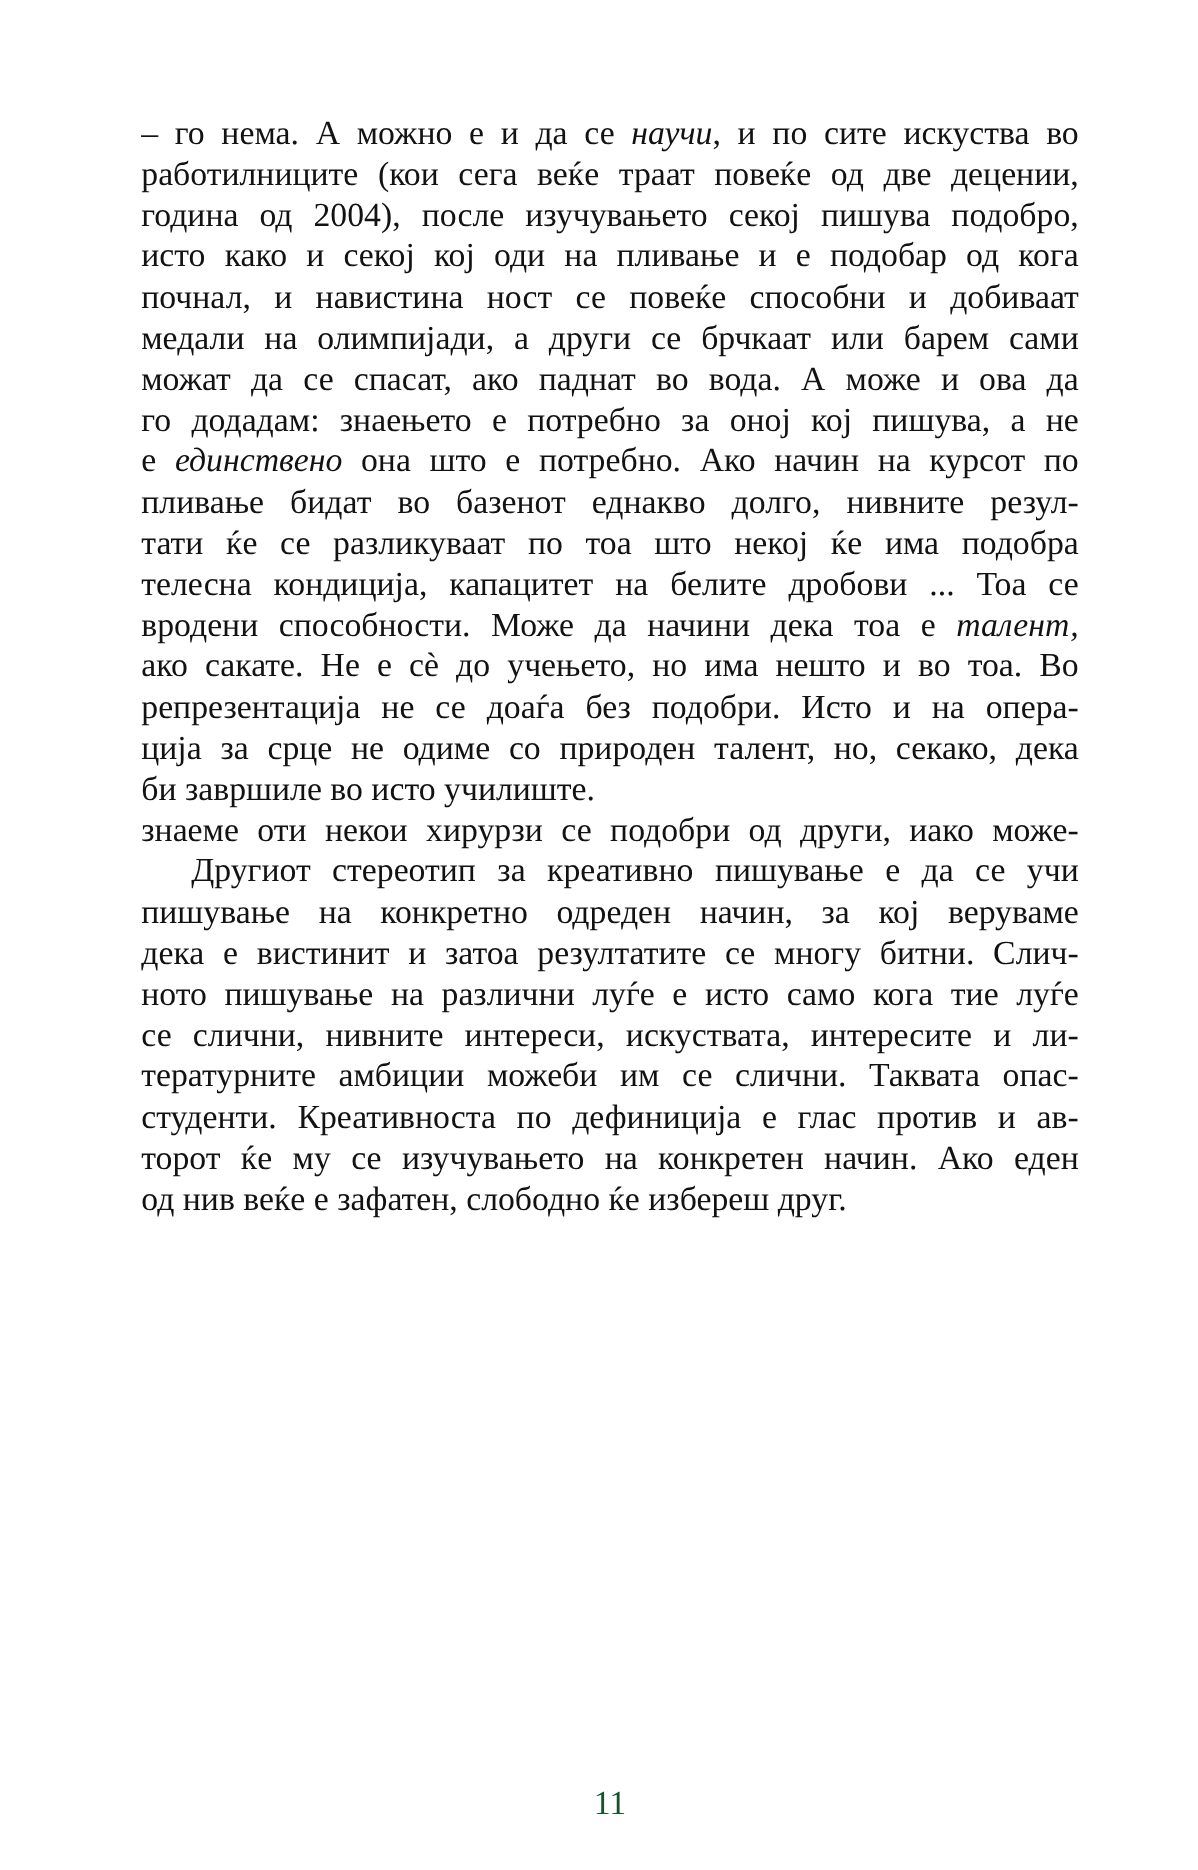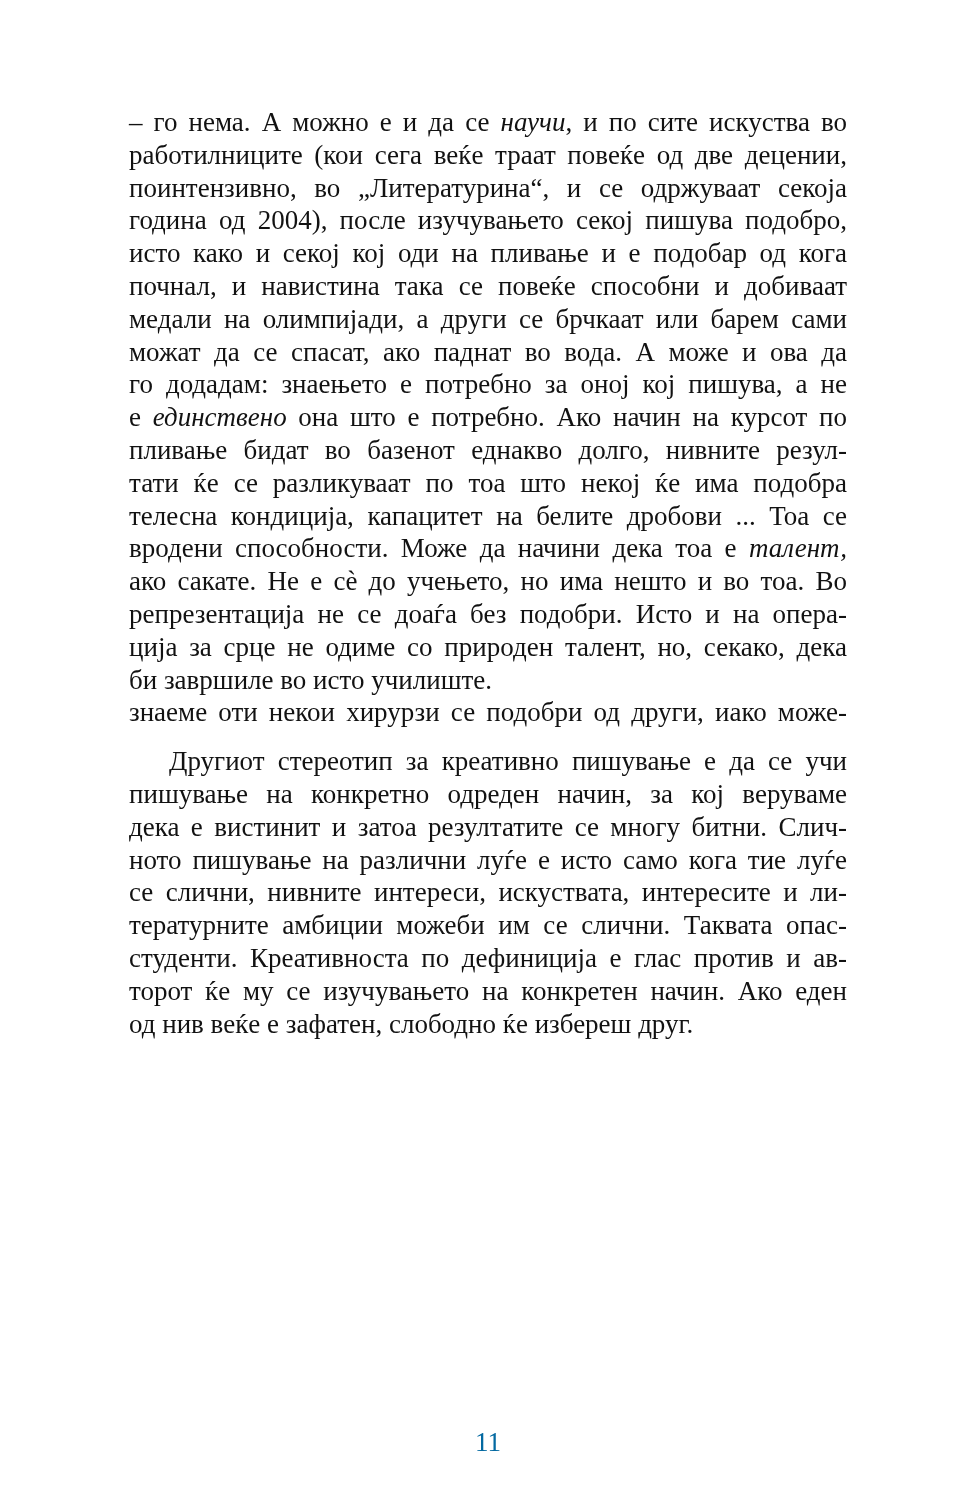--- a/index.html
+++ b/index.html
@@ -16,55 +16,54 @@
     overflow: hidden;
   }
   .page-text {
     position: absolute;
     left: 113px;
     top: 90px;
     width: 750px;
     font-size: 27px;
     line-height: 32.8px;
   }
-  .paragraph { margin: 16px; }
+  .paragraph { margin: 0; }
   .line {
     text-align: justify;
     text-align-last: justify;
     white-space: nowrap;
   }
   .line.par-end {
     text-align-last: left;
   }
   .line.indent {
     padding-left: 40px;
   }
   .it { font-style: italic; }
   .page-number {
     position: absolute;
     left: 113px;
     top: 1426px;
     width: 750px;
     text-align: center;
     font-size: 27px;
     line-height: 33px;
-    color: #0369a1;
+    color: #14532d;
   }
 </style>
 </head>
 <body>
 
 <div class="page-text">
     <div class="paragraph">
       <div class="line"><span>– го нема. А можно е и да се </span><span class="it">научи</span><span>, и по сите искуства во</span></div>
       <div class="line"><span>работилниците (кои сега веќе траат повеќе од две децении,</span></div>
-      <div class="line"><span>поинтензивно, во „Литературина“, и се одржуваат секоја</span></div>
       <div class="line"><span>година од 2004), после изучувањето секој пишува подобро,</span></div>
       <div class="line"><span>исто како и секој кој оди на пливање и е подобар од кога</span></div>
-      <div class="line"><span>почнал, и навистина така се повеќе способни и добиваат</span></div>
+      <div class="line"><span>почнал, и навистина ност се повеќе способни и добиваат</span></div>
       <div class="line"><span>медали на олимпијади, а други се брчкаат или барем сами</span></div>
       <div class="line"><span>можат да се спасат, ако паднат во вода. А може и ова да</span></div>
       <div class="line"><span>го додадам: знаењето е потребно за оној кој пишува, а не</span></div>
       <div class="line"><span>е </span><span class="it">единствено</span><span> она што е потребно. Ако начин на курсот по</span></div>
       <div class="line"><span>пливање бидат во базенот еднакво долго, нивните резул-</span></div>
       <div class="line"><span>тати ќе се разликуваат по тоа што некој ќе има подобра</span></div>
       <div class="line"><span>телесна кондиција, капацитет на белите дробови ... Тоа се</span></div>
       <div class="line"><span>вродени способности. Може да начини дека тоа е </span><span class="it">талент,</span></div>
       <div class="line"><span>ако сакате. Не е сѐ до учењето, но има нешто и во тоа. Во</span></div>
       <div class="line"><span>репрезентација не се доаѓа без подобри. Исто и на опера-</span></div>

